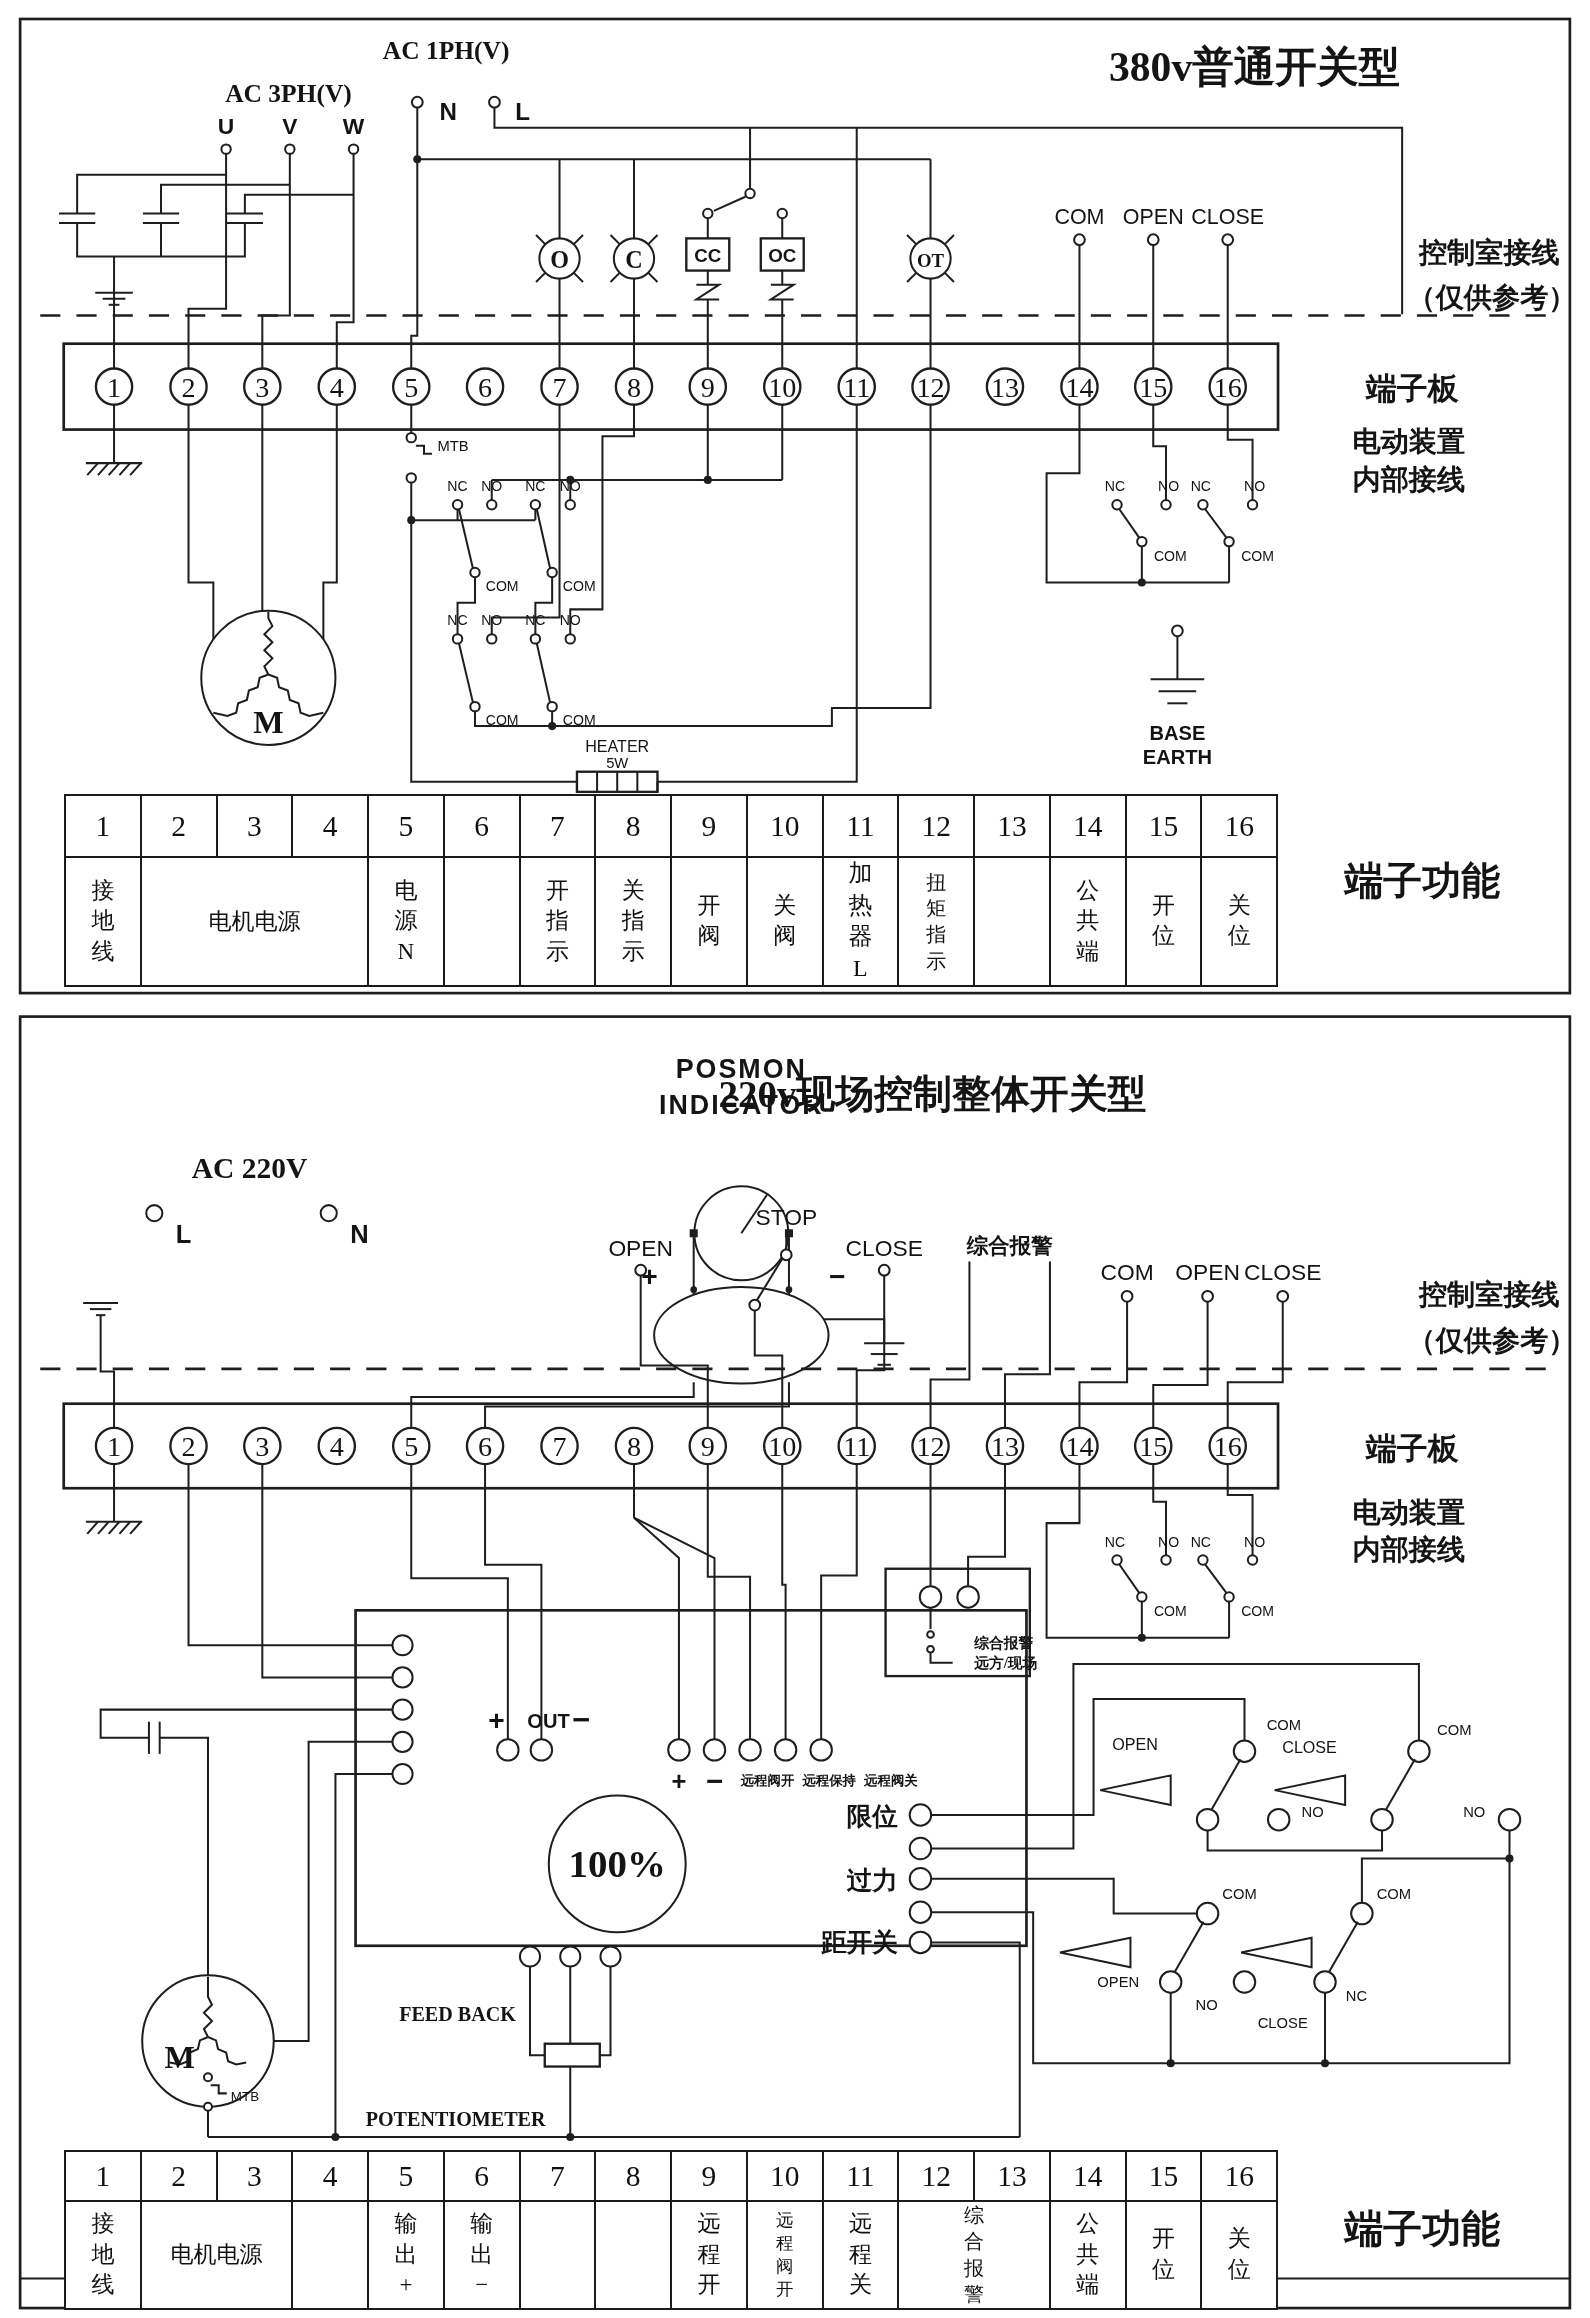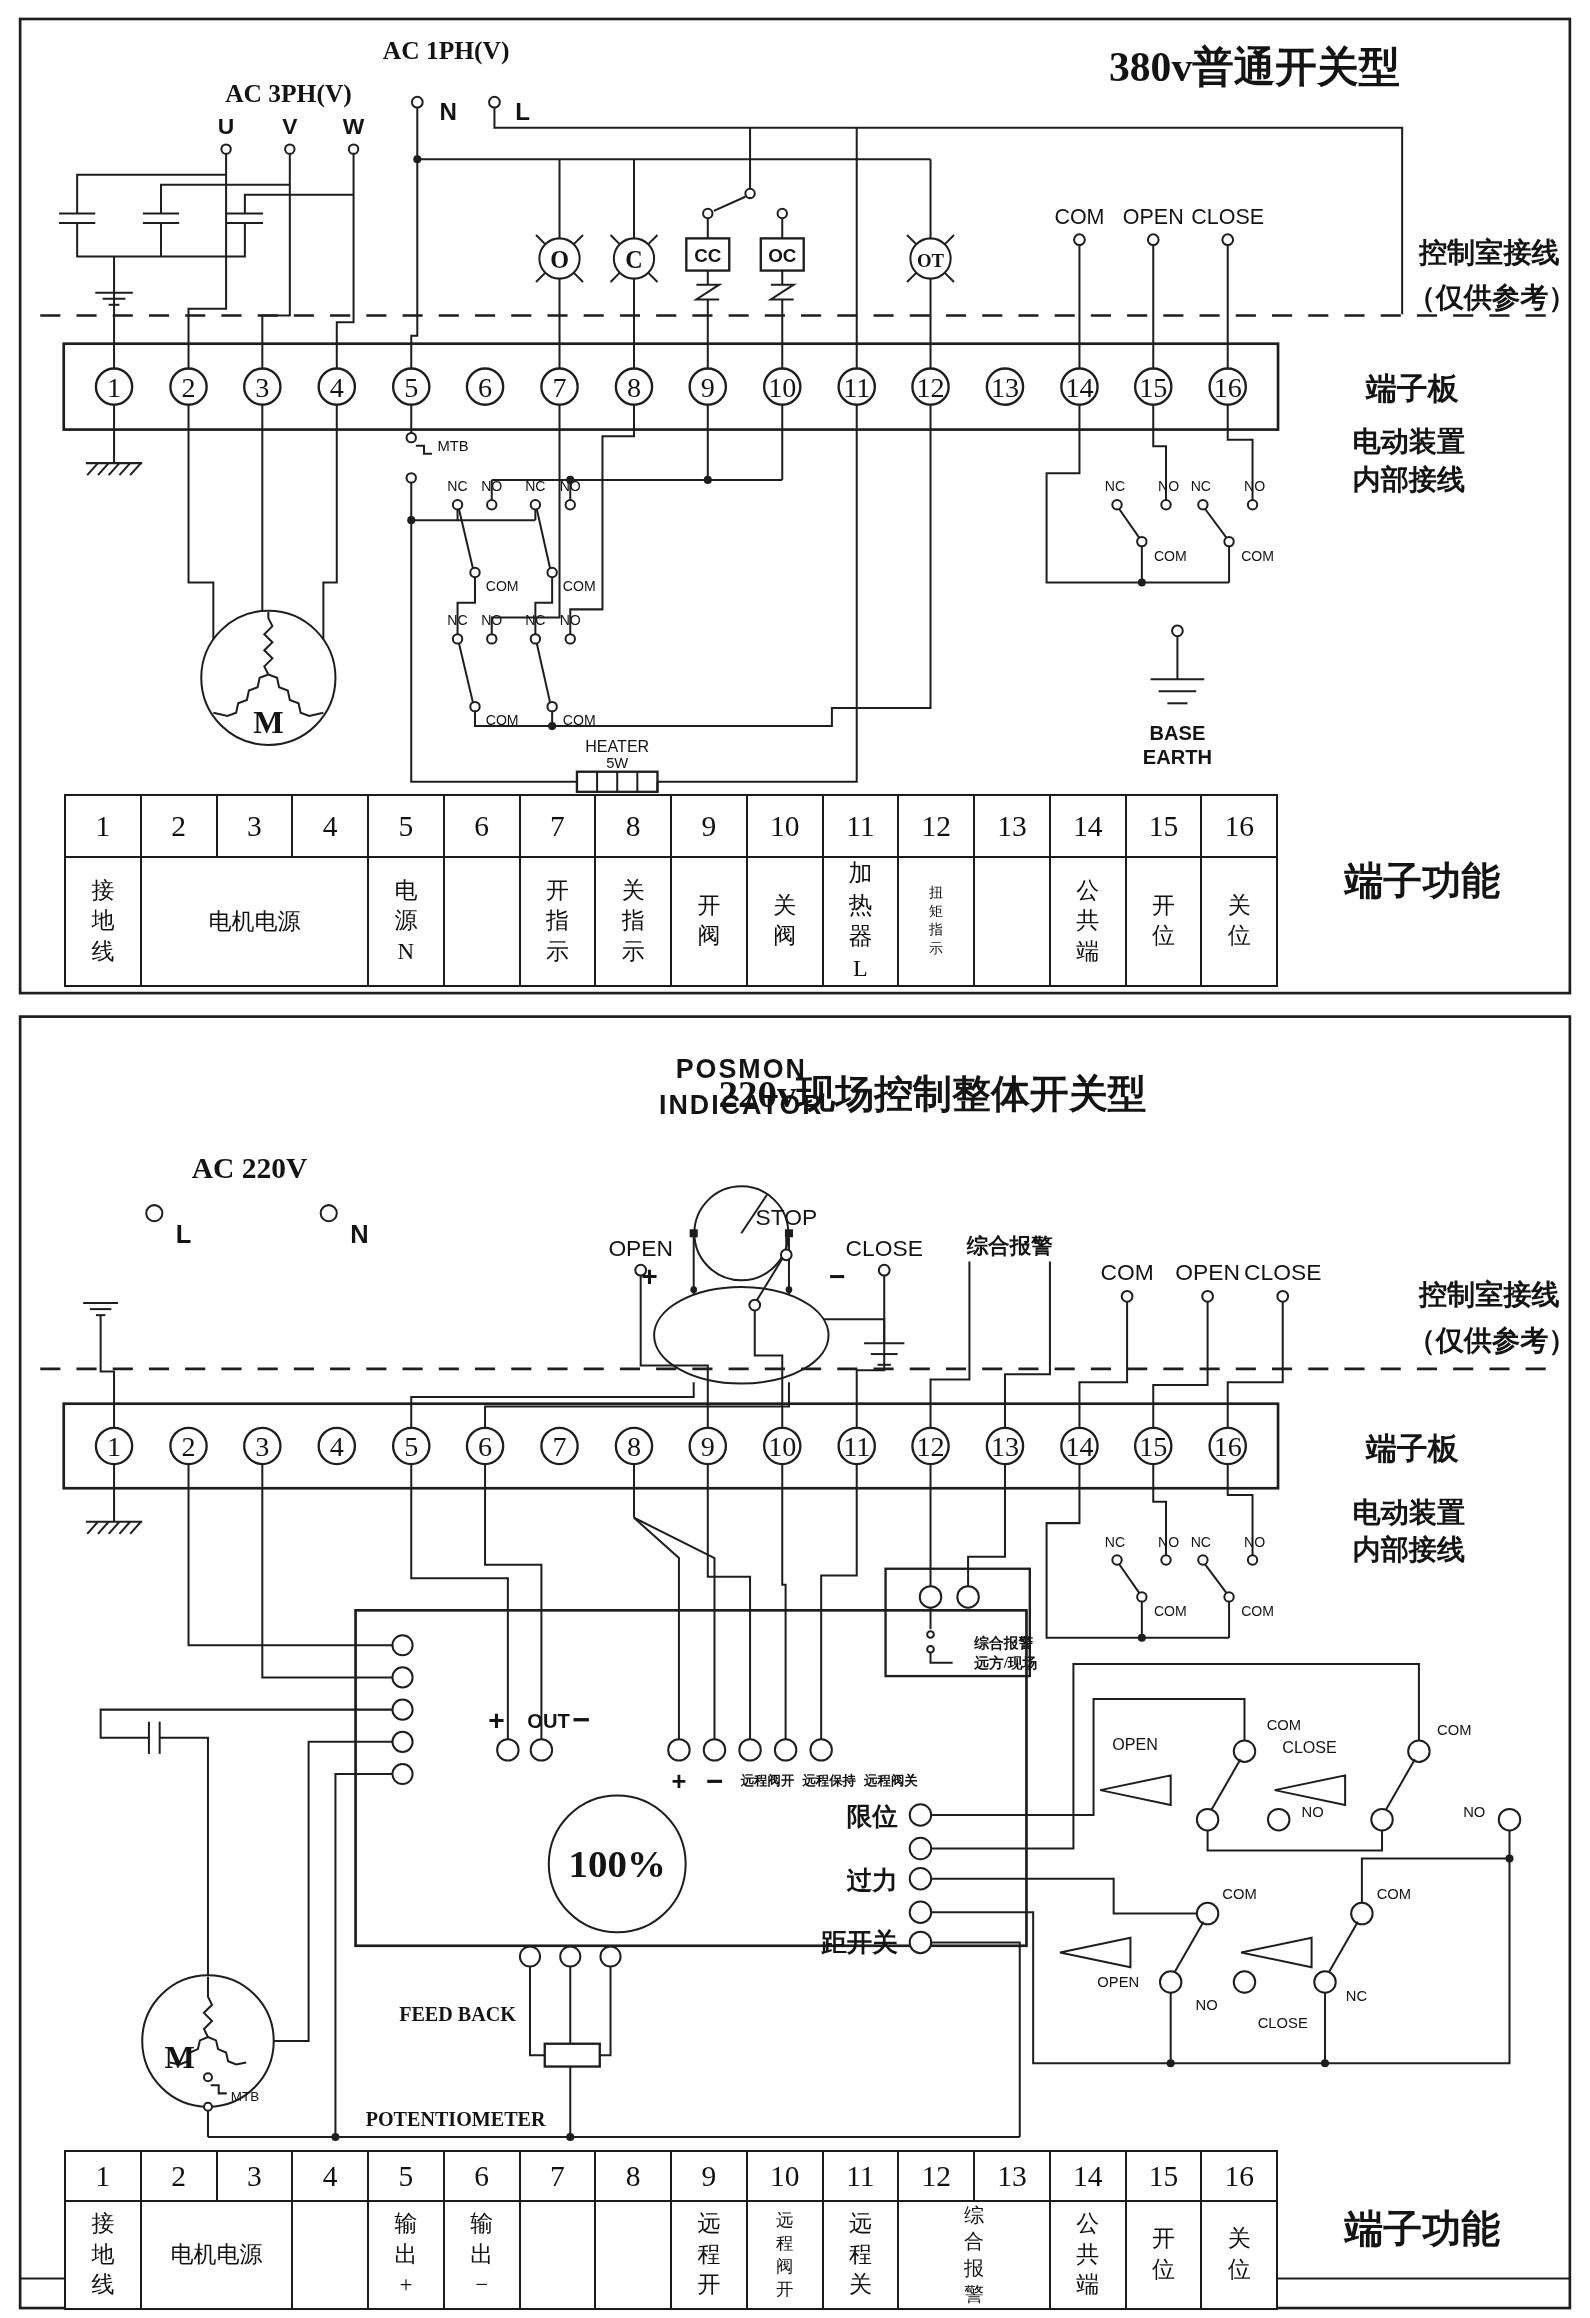--- a/index.html
+++ b/index.html
@@ -651,21 +651,21 @@
   <tr class="funrow">
     <td><span class="vst">接地线</span></td>
     <td colspan="3" class="hcell">电机电源</td>
     <td><span class="vst">电源N</span></td>
     <td></td>
     <td><span class="vst">开指示</span></td>
     <td><span class="vst">关指示</span></td>
     <td><span class="vst">开阀</span></td>
     <td><span class="vst">关阀</span></td>
     <td><span class="vst smcell" style="font-size:24px">加热器L</span></td>
-    <td><span class="vst" style="font-size:14px">扭矩指示</span></td>
+    <td><span class="vst" style="font-size:20px">扭矩指示</span></td>
     <td></td>
     <td><span class="vst">公共端</span></td>
     <td><span class="vst">开位</span></td>
     <td><span class="vst">关位</span></td>
   </tr>
 </tbody>
     </table>
 
 <table id="table-bottom" class="ftable">
   <colgroup>

